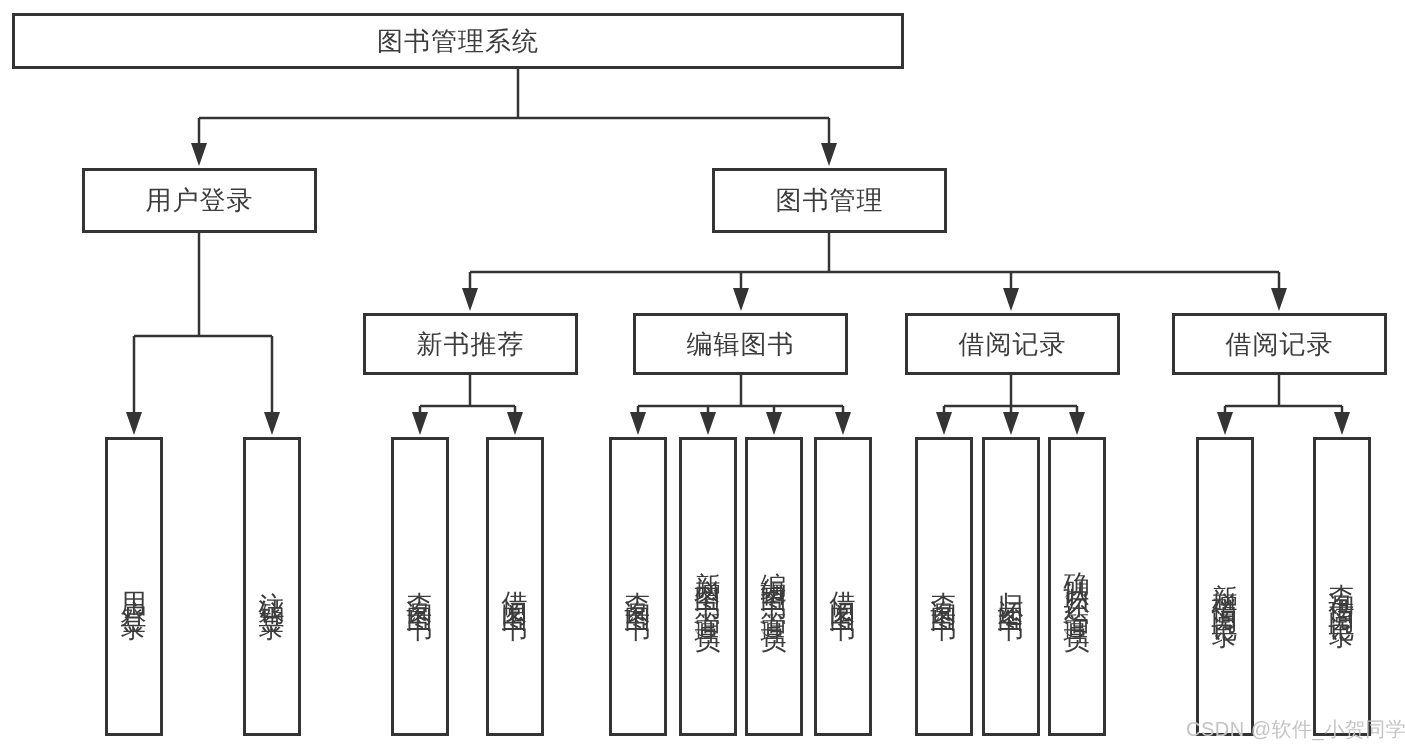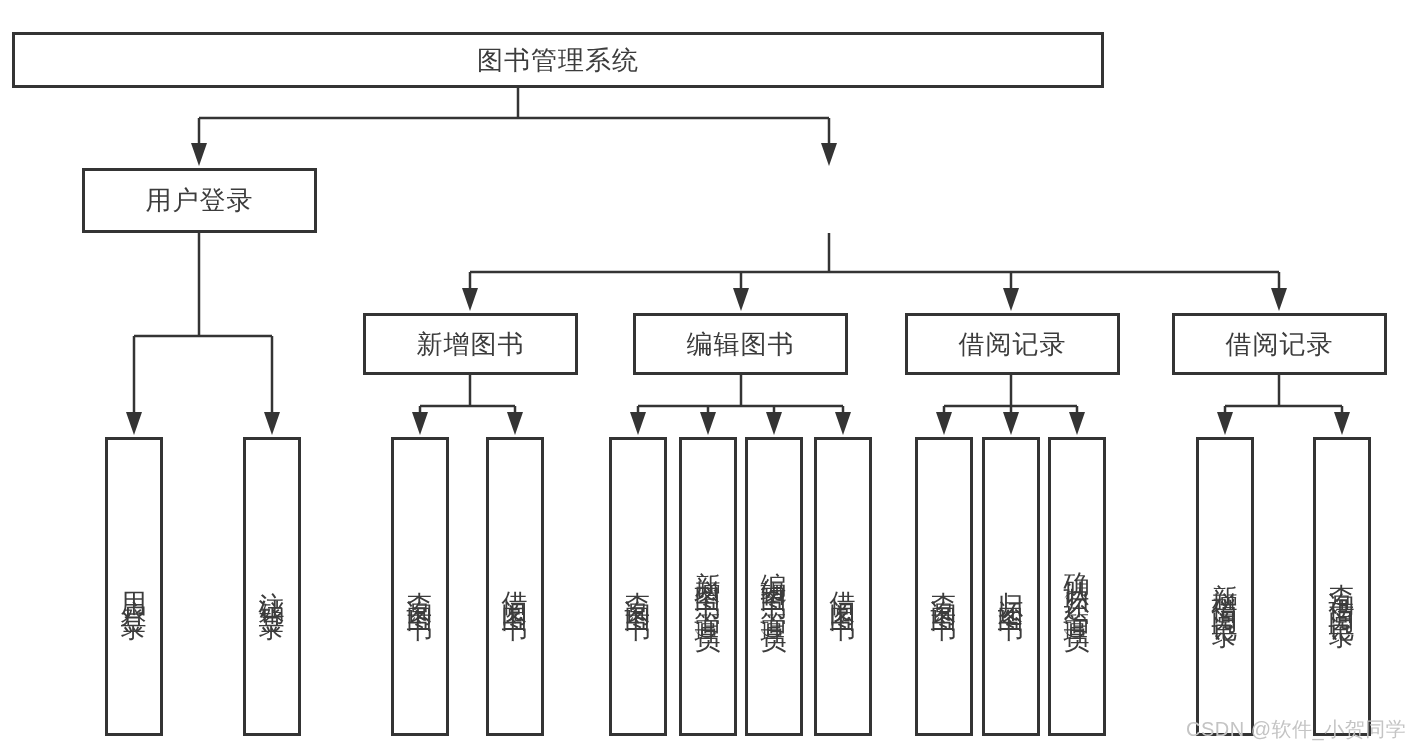--- a/index.html
+++ b/index.html
@@ -18,21 +18,21 @@
     background:#ffffff;
     display:flex;align-items:center;justify-content:center;
     z-index:2;
   }
   .node .lbl{
     font-size:26px;
     color:#3c3c3c;
     letter-spacing:1px;
     white-space:nowrap;
   }
-  .node.root{left:12px;top:13px;width:1092px;height:56px;margin-top:19px;}
+  .node.root{left:12px;top:13px;width:892px;height:56px;}
   .node.l2{top:168px;width:235px;height:65px;}
   .node.l3{top:313px;width:215px;height:62px;}
   .node.leaf{top:437px;width:58px;height:299px;}
   .node.leaf .lbl{
     writing-mode:vertical-rl;
     text-orientation:mixed;
     letter-spacing:8px;
     line-height:1;
     font-size:26px;
     white-space:nowrap;
@@ -117,23 +117,26 @@
     </g>
   </svg>
 
   <div class="node root">
     <span class="lbl">图书管理系统</span>
   </div>
 
   <div class="node l2" style="left:82px">
     <span class="lbl">用户登录</span>
   </div>
+  <div class="node l2" style="left:712px">
+    <span class="lbl">图书管理</span>
+  </div>
 
   <div class="node l3" style="left:363px">
-    <span class="lbl">新增图书</span>
+    <span class="lbl">新书推荐</span>
   </div>
   <div class="node l3" style="left:633px">
     <span class="lbl">编辑图书</span>
   </div>
   <div class="node l3" style="left:905px">
     <span class="lbl">借阅记录</span>
   </div>
   <div class="node l3" style="left:1172px">
     <span class="lbl">借阅记录</span>
   </div>

